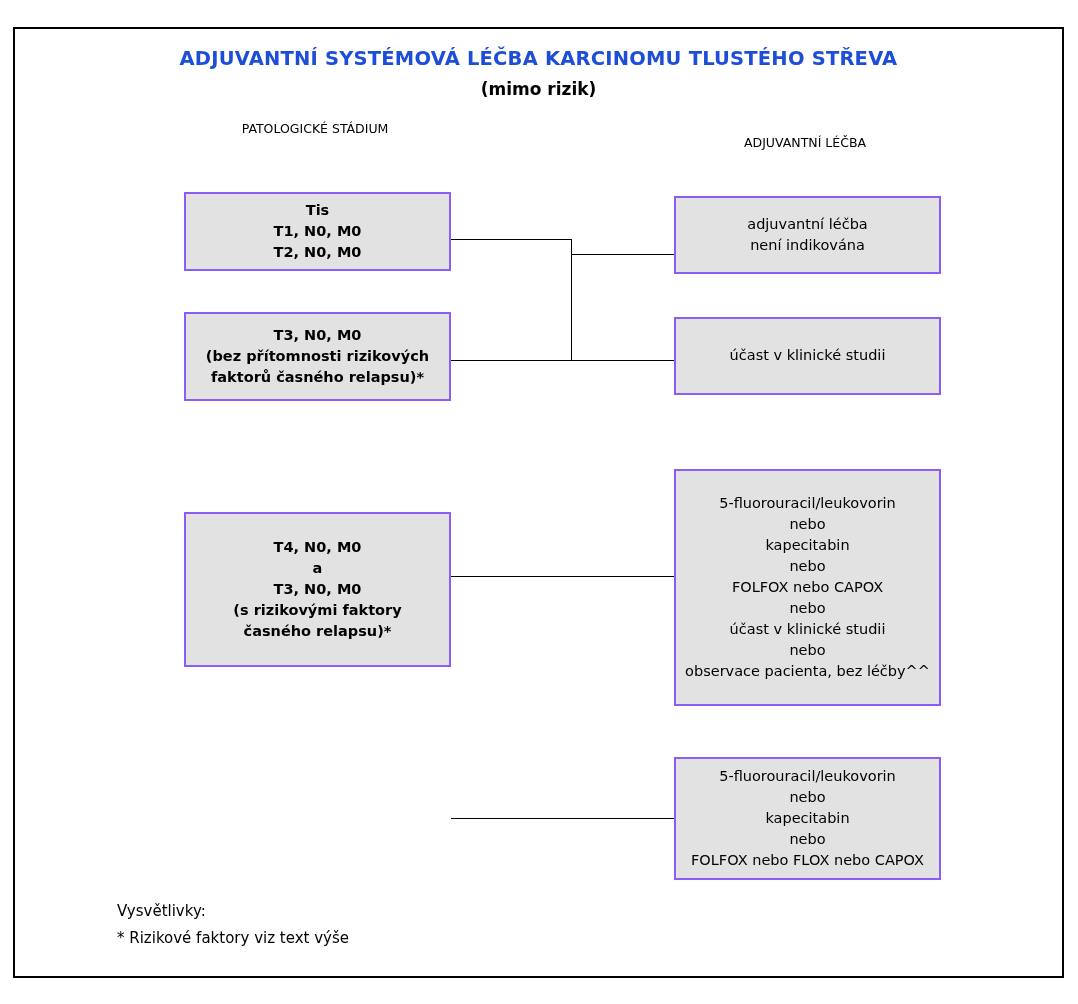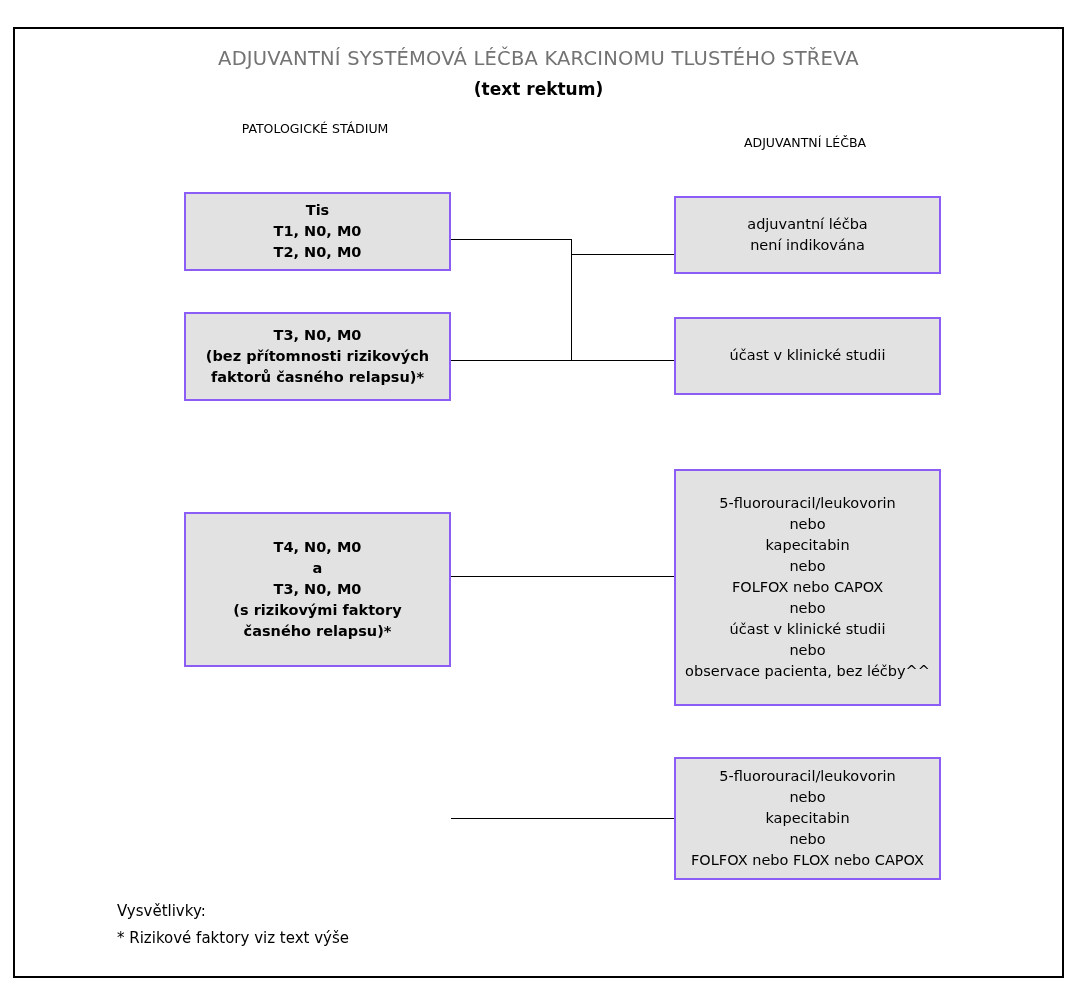--- a/index.html
+++ b/index.html
@@ -27,23 +27,23 @@
     box-sizing: border-box;
     background: #ffffff;
   }
   .title {
     position: absolute;
     left: 0;
     top: 18px;
     width: 100%;
     text-align: center;
     font-size: 19.5px;
-    font-weight: normal;
+    font-weight: bold;
     letter-spacing: 0.2px;
-    color: #737373;
+    color: #1d4ed8;
   }
   .subtitle {
     position: absolute;
     left: 0;
     top: 50px;
     width: 100%;
     text-align: center;
     font-size: 17px;
     font-weight: bold;
     color: #000;
@@ -90,21 +90,21 @@
     white-space: nowrap;
   }
 </style>
 </head>
 <body>
 
 <div id="page">
   <div id="frame">
 
     <div class="title">ADJUVANTNÍ SYSTÉMOVÁ LÉČBA KARCINOMU TLUSTÉHO STŘEVA</div>
-    <div class="subtitle">(text rektum)</div>
+    <div class="subtitle">(mimo rizik)</div>
 
     <div class="colhead" style="left:130px; top:92px; width:340px;">PATOLOGICKÉ STÁDIUM</div>
     <div class="colhead" style="left:620px; top:106px; width:340px;">ADJUVANTNÍ LÉČBA</div>
 
     <div class="conn h" style="left:436px; top:210px; width:120px;"></div>
     <div class="conn h" style="left:436px; top:331px; width:120px;"></div>
     <div class="conn v" style="left:556px; top:210px; height:122px;"></div>
     <div class="conn h" style="left:556px; top:225px; width:103px;"></div>
     <div class="conn h" style="left:556px; top:331px; width:103px;"></div>
 

